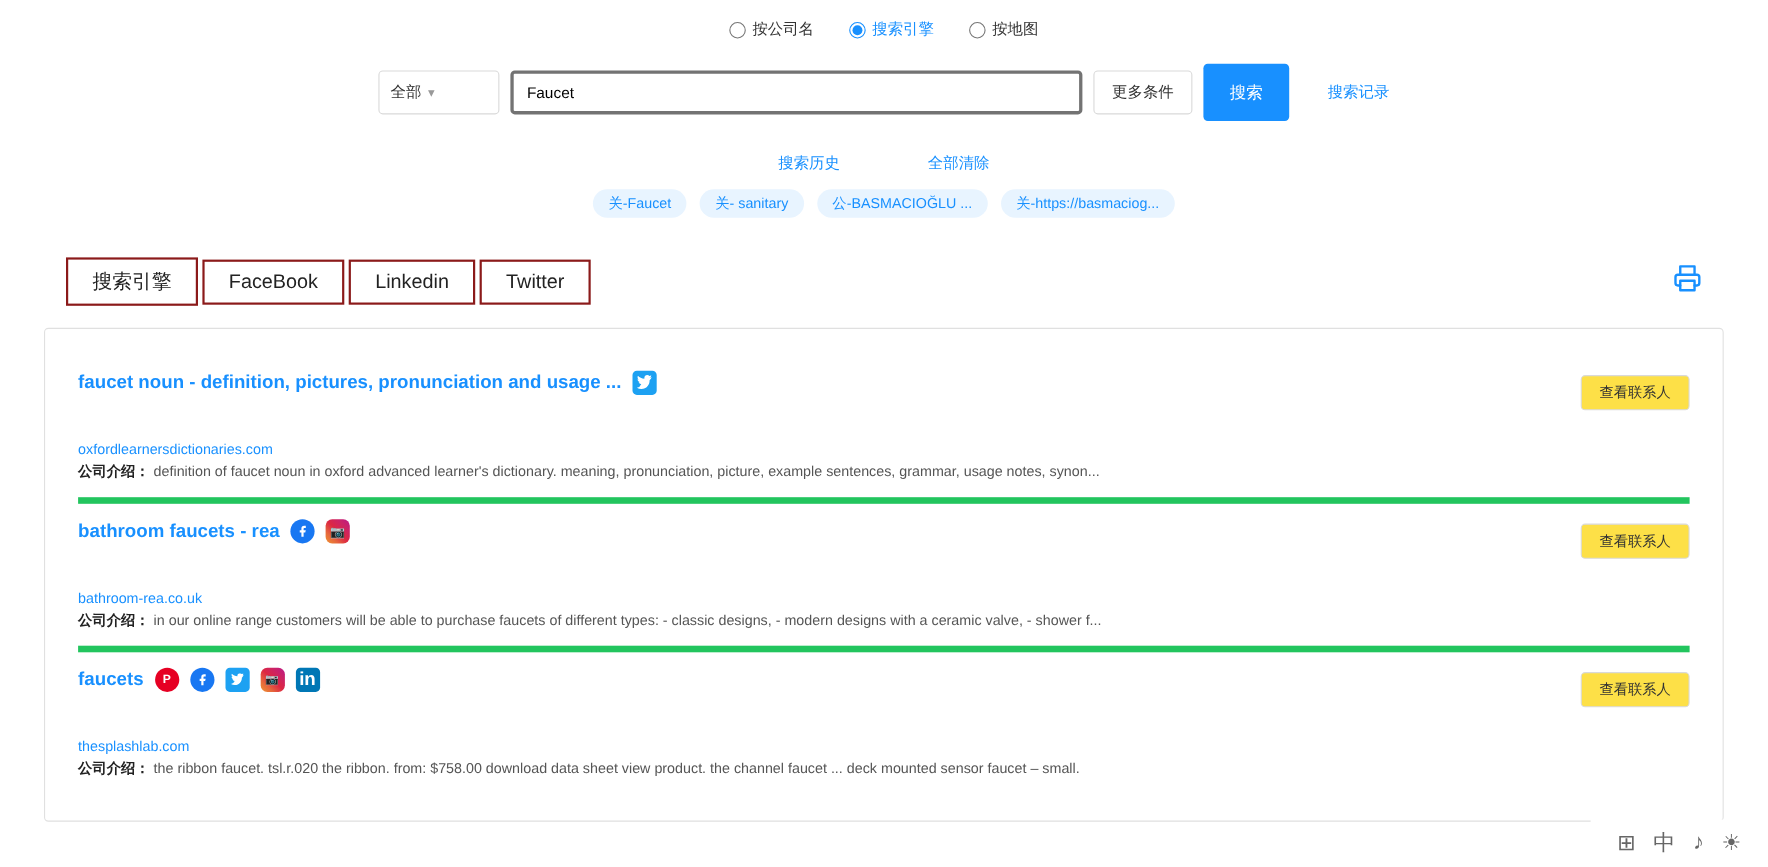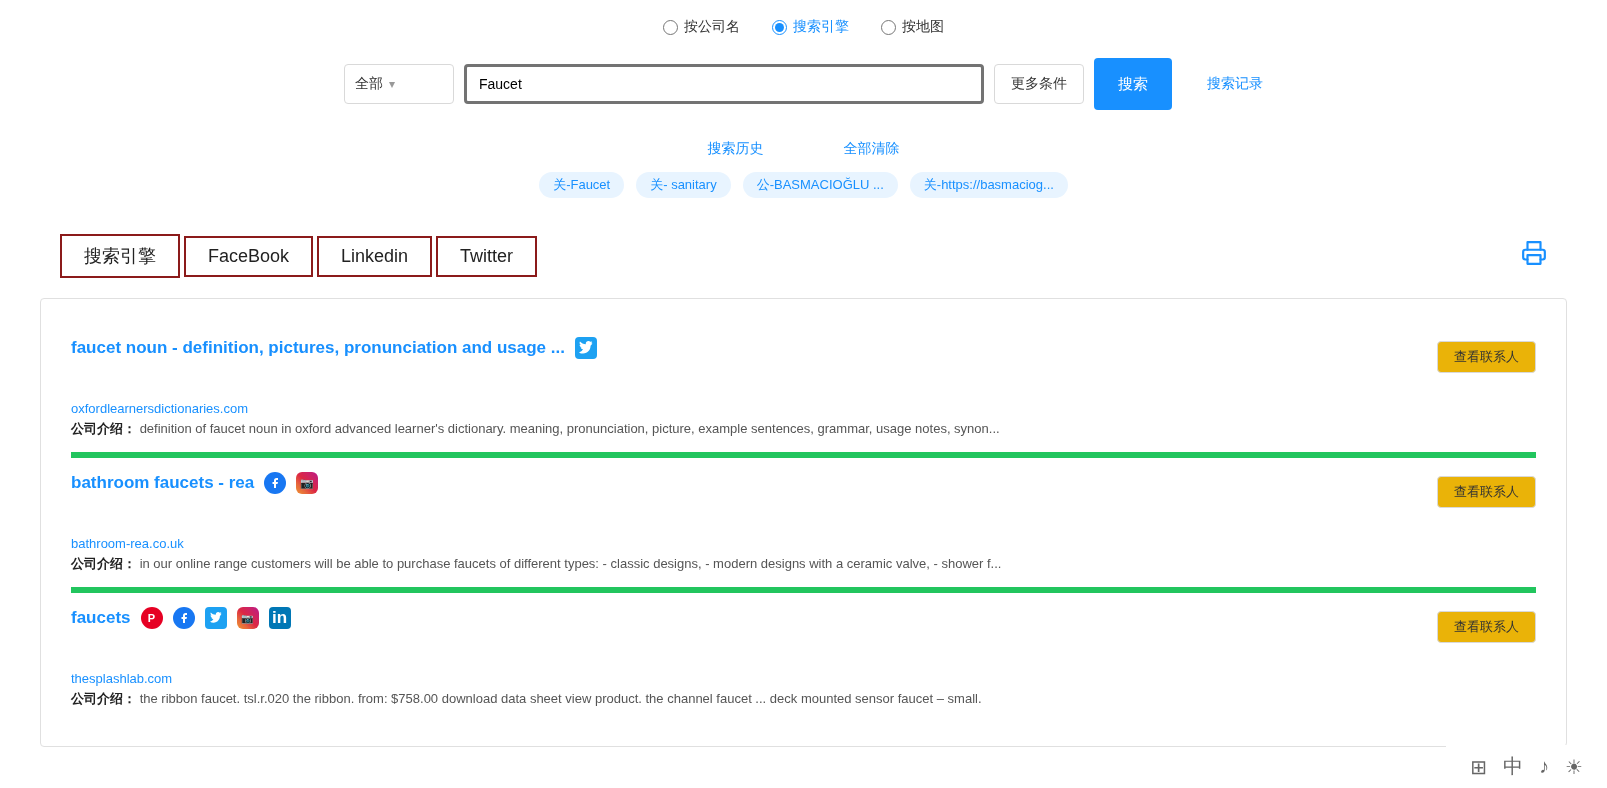--- a/index.html
+++ b/index.html
@@ -235,21 +235,21 @@
       align-items: flex-start;
       justify-content: space-between;
     }
     .result-content { flex: 1; }
     .view-contact-btn {
       border: 1px solid #d9d9d9;
       border-radius: 4px;
       padding: 6px 16px;
       font-size: 13px;
       color: #333;
-      background: #eab308;
+      background: #fde047;
       cursor: pointer;
       white-space: nowrap;
       margin-left: 20px;
       align-self: flex-start;
       margin-top: 4px;
     }
 
     
     .bottom-bar {
       position: fixed;

